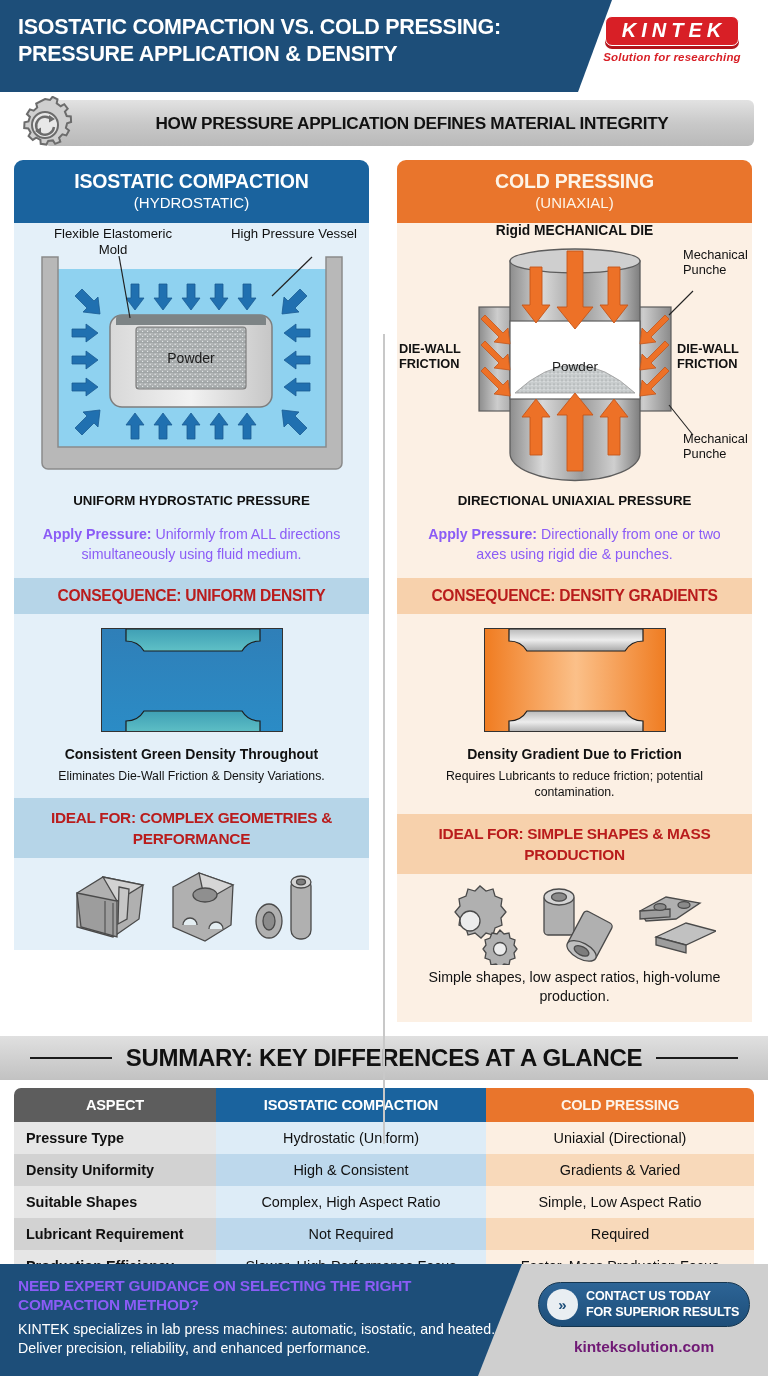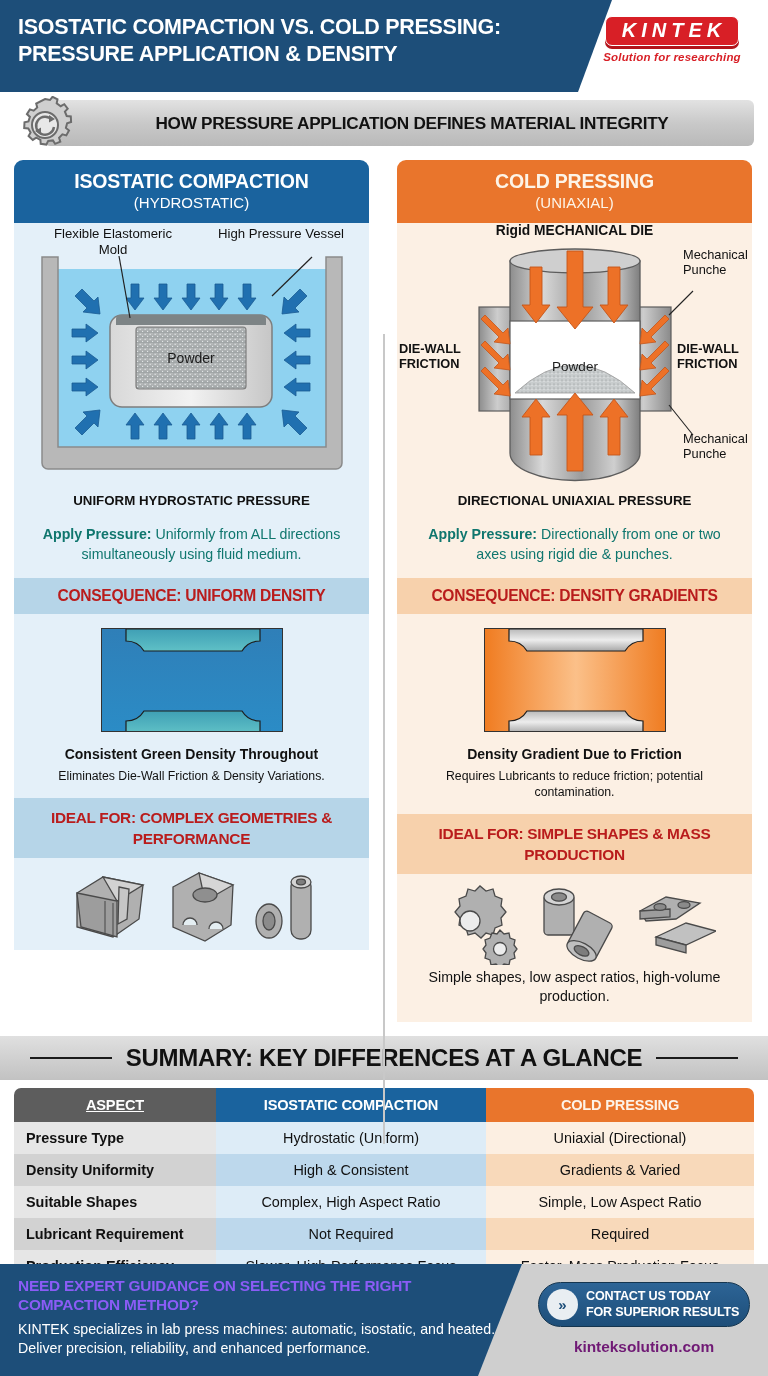--- a/index.html
+++ b/index.html
@@ -73,21 +73,21 @@
 
   .col-body.blue { background: #e4f0f9; }
   .col-body.orange { background: #fcf0e4; }
 
   .diagram { position: relative; height: 268px; }
   .diagram-caption {
     text-align: center; font-weight: bold; font-size: 13.3px; color: #111;
     padding: 2px 0 8px;
   }
   .apply-block {
-    text-align: center; font-size: 14.2px; line-height: 20px; color: #0f766e;
+    text-align: center; font-size: 14.2px; line-height: 20px; color: #8b5cf6;
     padding: 8px 16px 14px;
   }
   .apply-block b { font-weight: bold; }
 
   .band { text-align: center; font-weight: bold; font-size: 15.6px; color: #b91c1c; padding: 9px 6px; letter-spacing: -0.3px; }
   .band.blue { background: #b6d5e8; }
   .band.orange { background: #f7d1ac; }
   .band.two { line-height: 21px; font-size: 15.4px; }
 
   .dens-wrap { padding: 14px 0 4px; display: flex; justify-content: center; }
@@ -106,21 +106,21 @@
     display: flex; align-items: center; justify-content: center; gap: 14px;
   }
   .summary-strip .rule { width: 82px; height: 2.5px; background: #1a1a1a; }
   .summary-strip .stitle { font-weight: bold; font-size: 24px; color: #111; letter-spacing: -0.3px; }
 
   .tbl { margin: 8px 14px 0; border-collapse: separate; border-spacing: 0; width: 740px; }
   .tbl th {
     color: #fff; font-weight: bold; font-size: 14.6px; padding: 9px 4px; text-align: center;
     letter-spacing: -0.2px;
   }
-  .tbl th.c0 { background: #5d5d5d; border-radius: 7px 0 0 0; width: 202px; text-decoration: underline; }
+  .tbl th.c0 { background: #5d5d5d; border-radius: 7px 0 0 0; width: 202px; }
   .tbl th.c1 { background: #1a639e; width: 270px; }
   .tbl th.c2 { background: #e9752c; border-radius: 0 7px 0 0; color: #fdf3e8; }
   .tbl td { padding: 8px 6px; font-size: 14.4px; color: #111; text-align: center; }
   .tbl td.lab { text-align: left; font-weight: bold; padding-left: 12px; font-size: 14.4px; }
   .tbl tr.r-even td.lab { background: #e6e6e6; }
   .tbl tr.r-odd  td.lab { background: #d2d2d2; }
   .tbl tr.r-even td.b { background: #ddecf7; }
   .tbl tr.r-odd  td.b { background: #bdd8ec; }
   .tbl tr.r-even td.o { background: #fcefe2; }
   .tbl tr.r-odd  td.o { background: #f8d9ba; }
@@ -254,21 +254,21 @@
               <path d="M68 66 l12 12 4-4 2 17 -17-2 4-4 -12-12z"></path>
               <path d="M286 66 l-12 12 -4-4 -2 17 17-2 -4-4 12-12z"></path>
               <path d="M68 212 l12 -12 4 4 2-17 -17 2 4 4 -12 12z"></path>
               <path d="M286 212 l-12 -12 -4 4 -2-17 17 2 -4 4 12 12z"></path>
             </g>
 
             <line x1="105" y1="33" x2="116" y2="95" stroke="#222" stroke-width="1.2"></line>
             <line x1="298" y1="34" x2="258" y2="73" stroke="#222" stroke-width="1.2"></line>
           </svg>
           <div style="position:absolute;left:24px;top:3px;width:150px;text-align:center;font-size:13.2px;line-height:16px;color:#111;">Flexible Elastomeric Mold</div>
-          <div style="position:absolute;left:192px;top:3px;width:150px;text-align:center;font-size:13.2px;line-height:16px;color:#111;">High Pressure Vessel</div>
+          <div style="position:absolute;left:205px;top:3px;width:150px;text-align:center;font-size:13.2px;line-height:16px;color:#111;">High Pressure Vessel</div>
         </div>
 
         <div class="diagram-caption">UNIFORM HYDROSTATIC PRESSURE</div>
 
         <div class="apply-block">
           <b>Apply Pressure:</b><span> Uniformly from ALL directions simultaneously using fluid medium.</span>
         </div>
 
         <div class="band blue">CONSEQUENCE: UNIFORM DENSITY</div>
 

